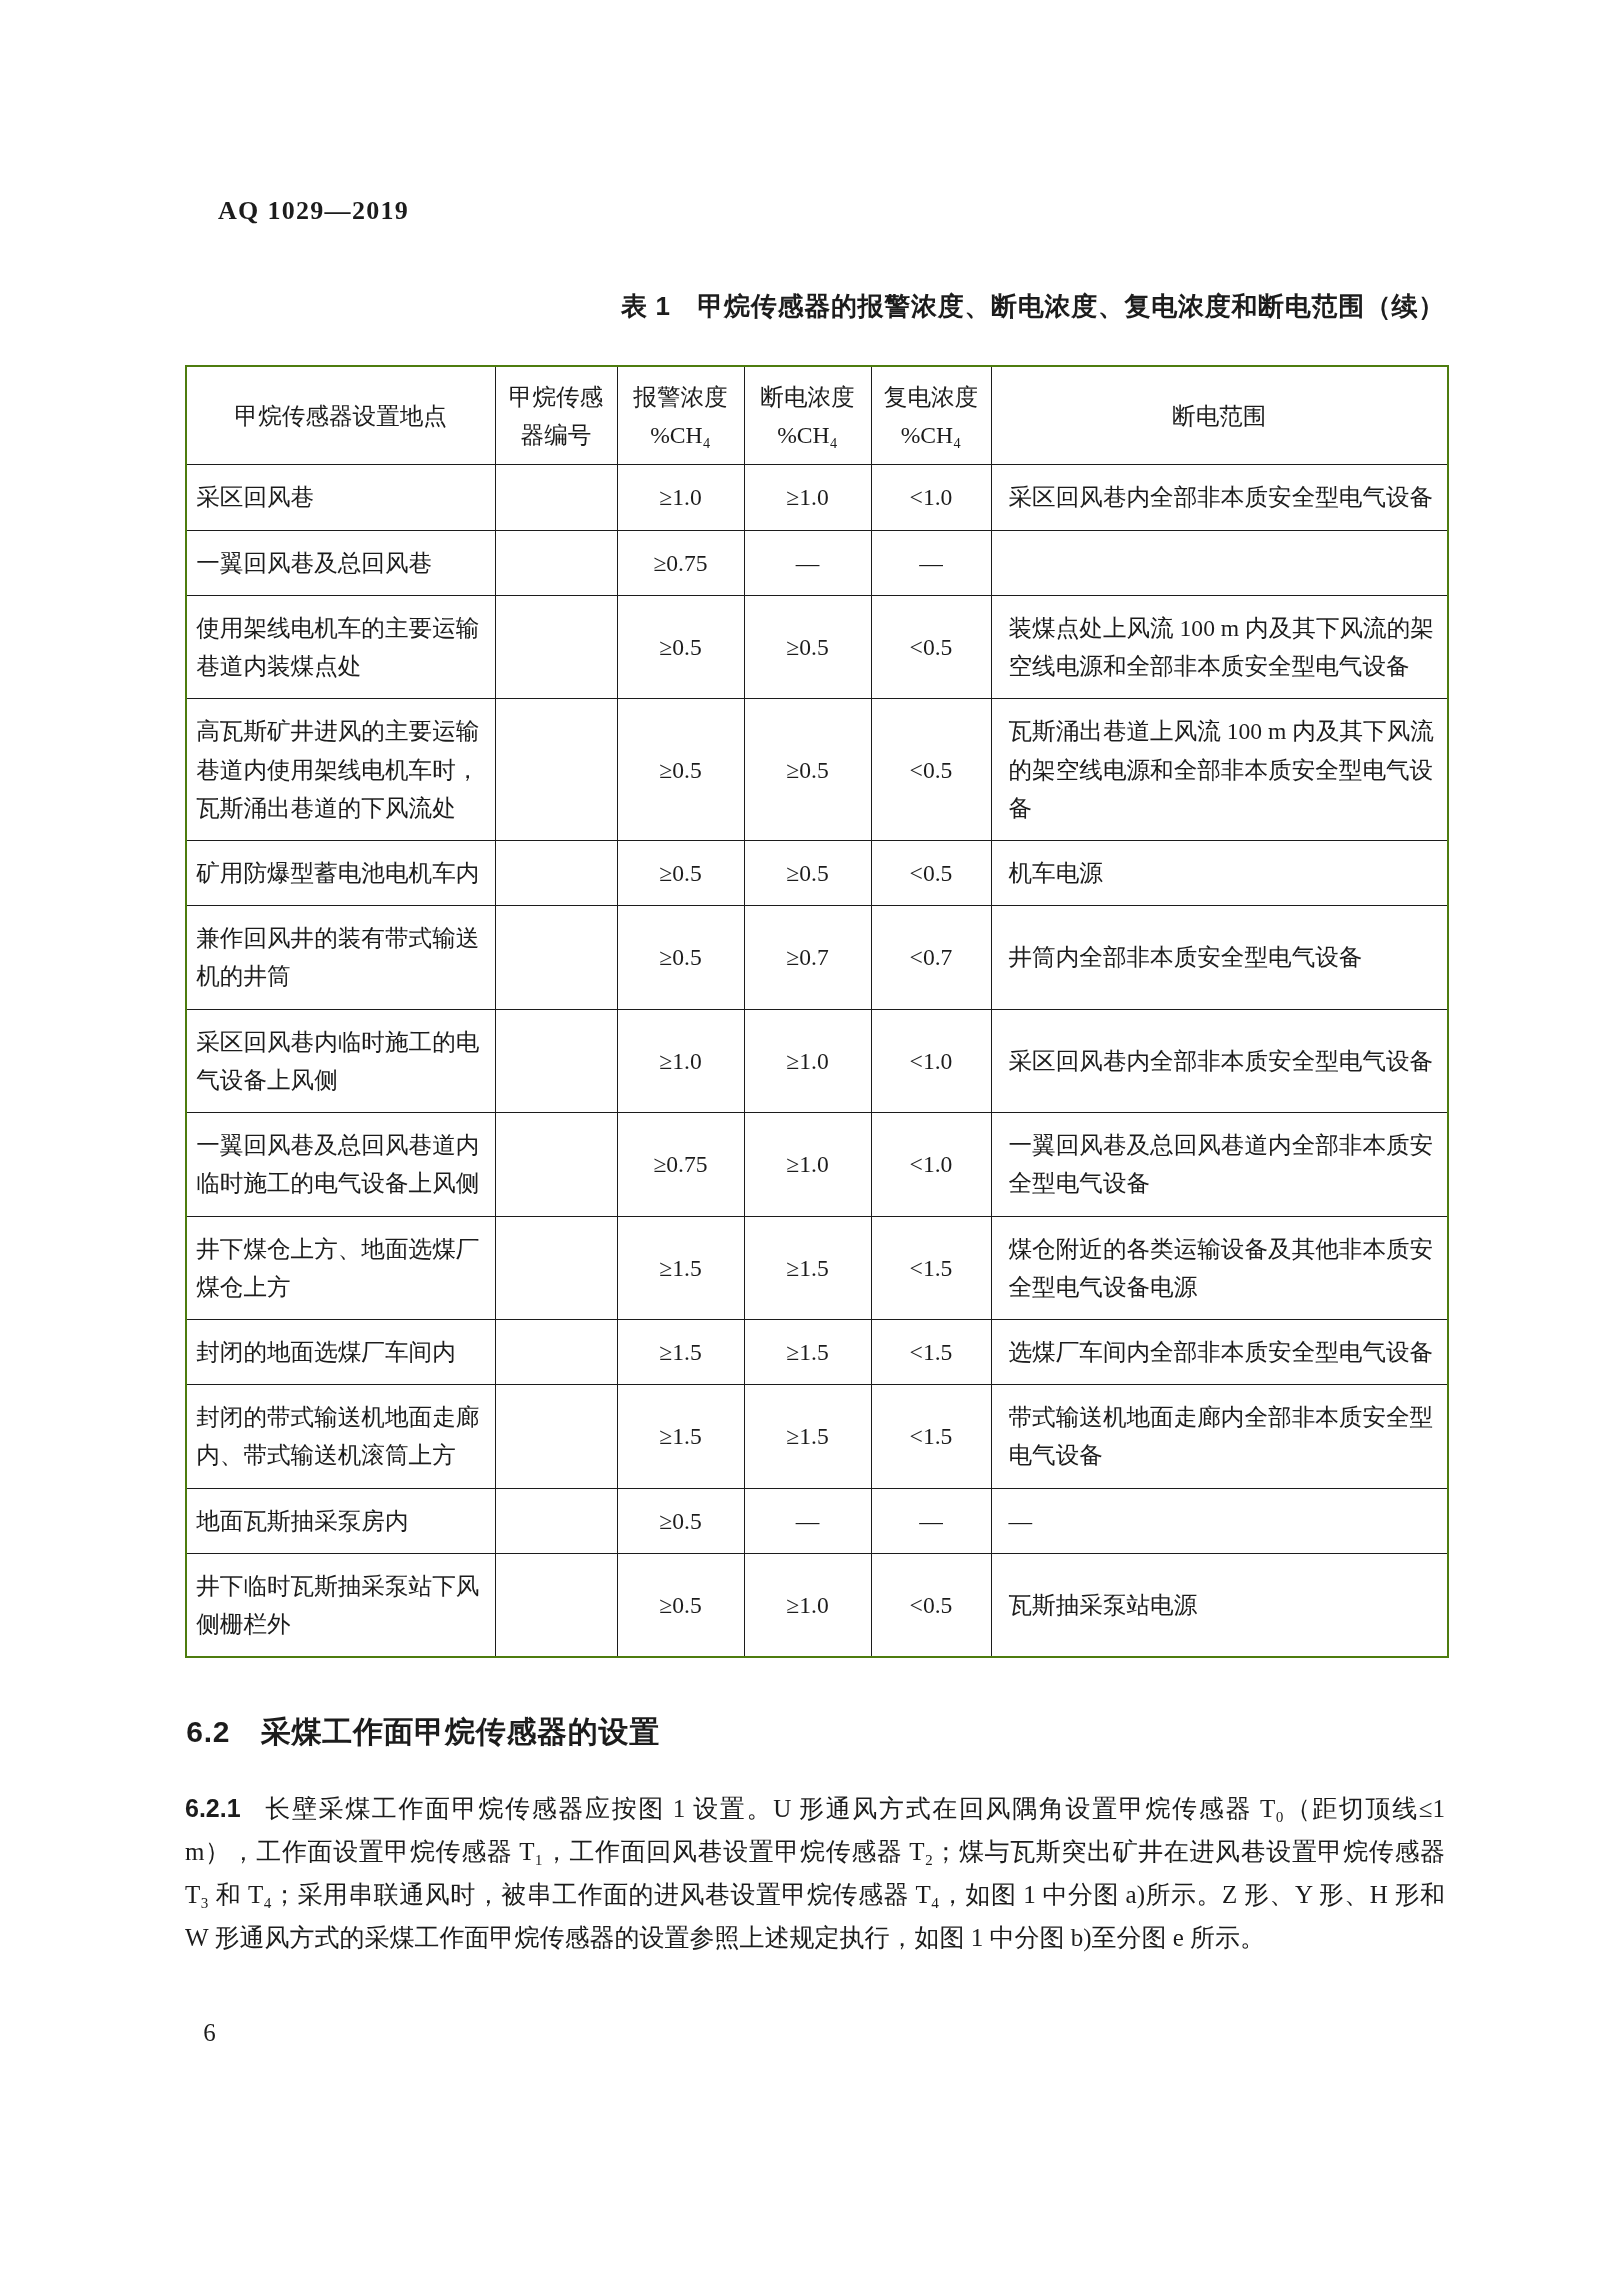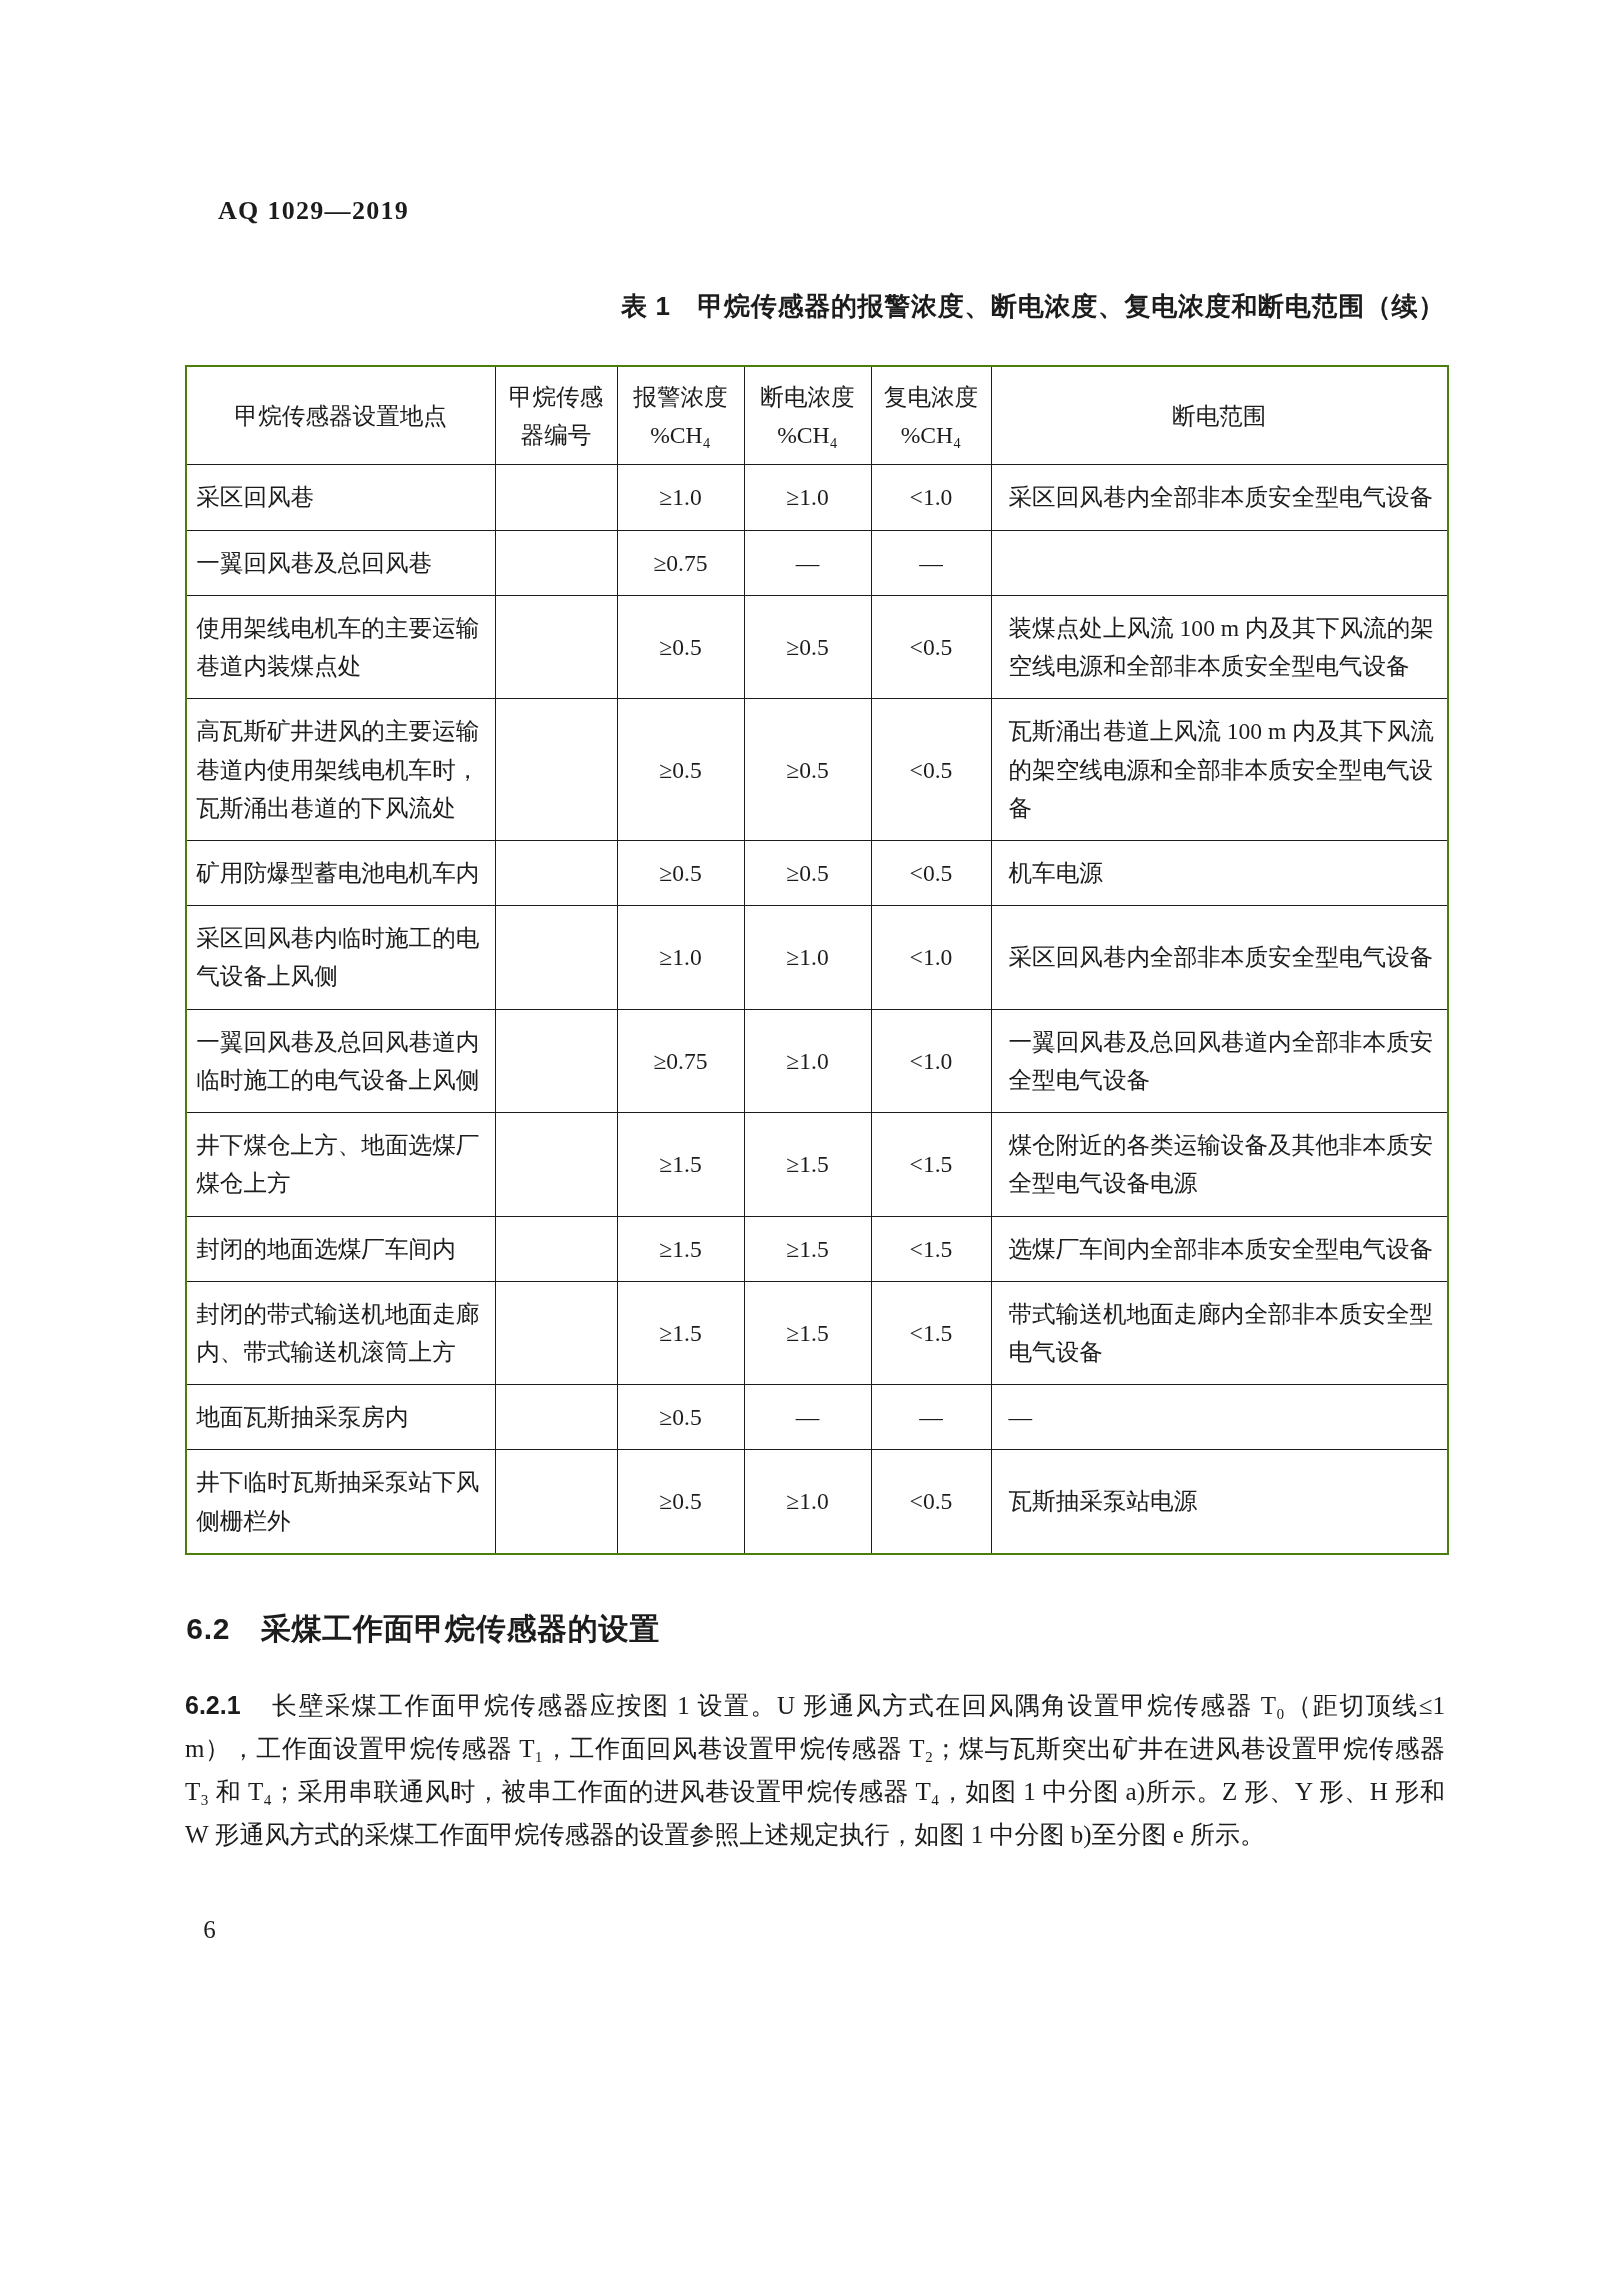--- a/index.html
+++ b/index.html
@@ -82,21 +82,21 @@
   }
   .clause {
     margin-top: 34px;
     font-size: 25px;
     line-height: 1.72;
     text-align: justify;
   }
   .clause-number {
     font-weight: bold;
     font-family: "Liberation Sans", "DejaVu Sans", sans-serif;
-    margin-right: 30px;
+    margin-right: 23px;
   }
   .page-number {
     margin-top: 60px;
     margin-left: 18.3px;
     font-size: 25px;
   }
 </style>
 </head>
 <body>
 
@@ -164,20 +164,28 @@
         </tr>
         <tr>
           <td class="col-location">矿用防爆型蓄电池电机车内</td>
           <td class="col-sensor_no"></td>
           <td class="col-alarm">≥0.5</td>
           <td class="col-cutoff">≥0.5</td>
           <td class="col-restore">&lt;0.5</td>
           <td class="col-range">机车电源</td>
         </tr>
         <tr>
+          <td class="col-location">兼作回风井的装有带式输送机的井筒</td>
+          <td class="col-sensor_no"></td>
+          <td class="col-alarm">≥0.5</td>
+          <td class="col-cutoff">≥0.7</td>
+          <td class="col-restore">&lt;0.7</td>
+          <td class="col-range">井筒内全部非本质安全型电气设备</td>
+        </tr>
+        <tr>
           <td class="col-location">采区回风巷内临时施工的电气设备上风侧</td>
           <td class="col-sensor_no"></td>
           <td class="col-alarm">≥1.0</td>
           <td class="col-cutoff">≥1.0</td>
           <td class="col-restore">&lt;1.0</td>
           <td class="col-range">采区回风巷内全部非本质安全型电气设备</td>
         </tr>
         <tr>
           <td class="col-location">一翼回风巷及总回风巷道内临时施工的电气设备上风侧</td>
           <td class="col-sensor_no"></td>

